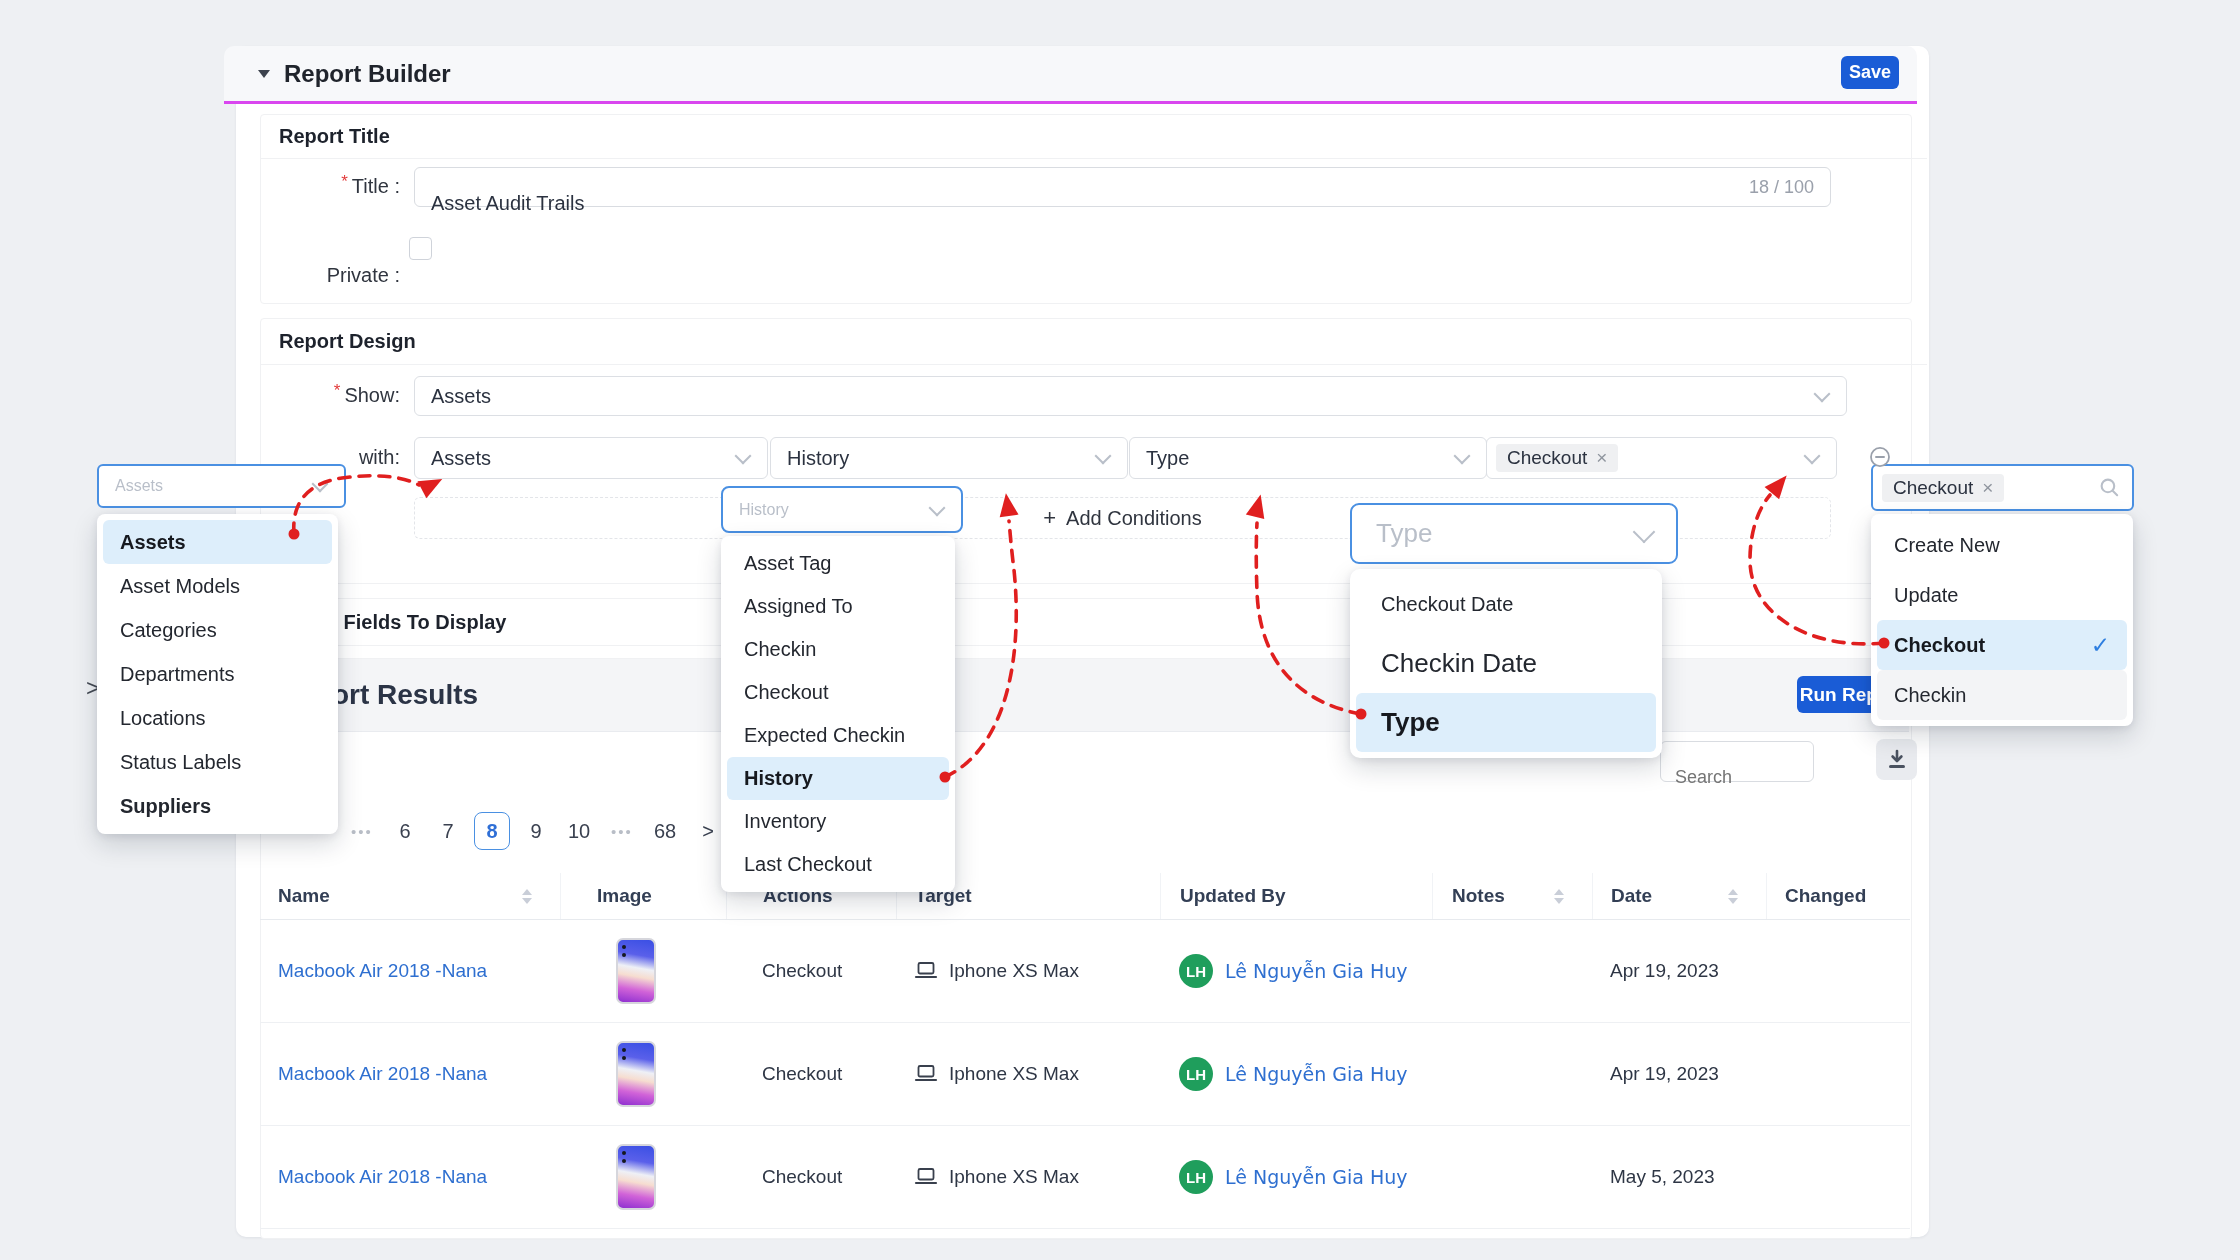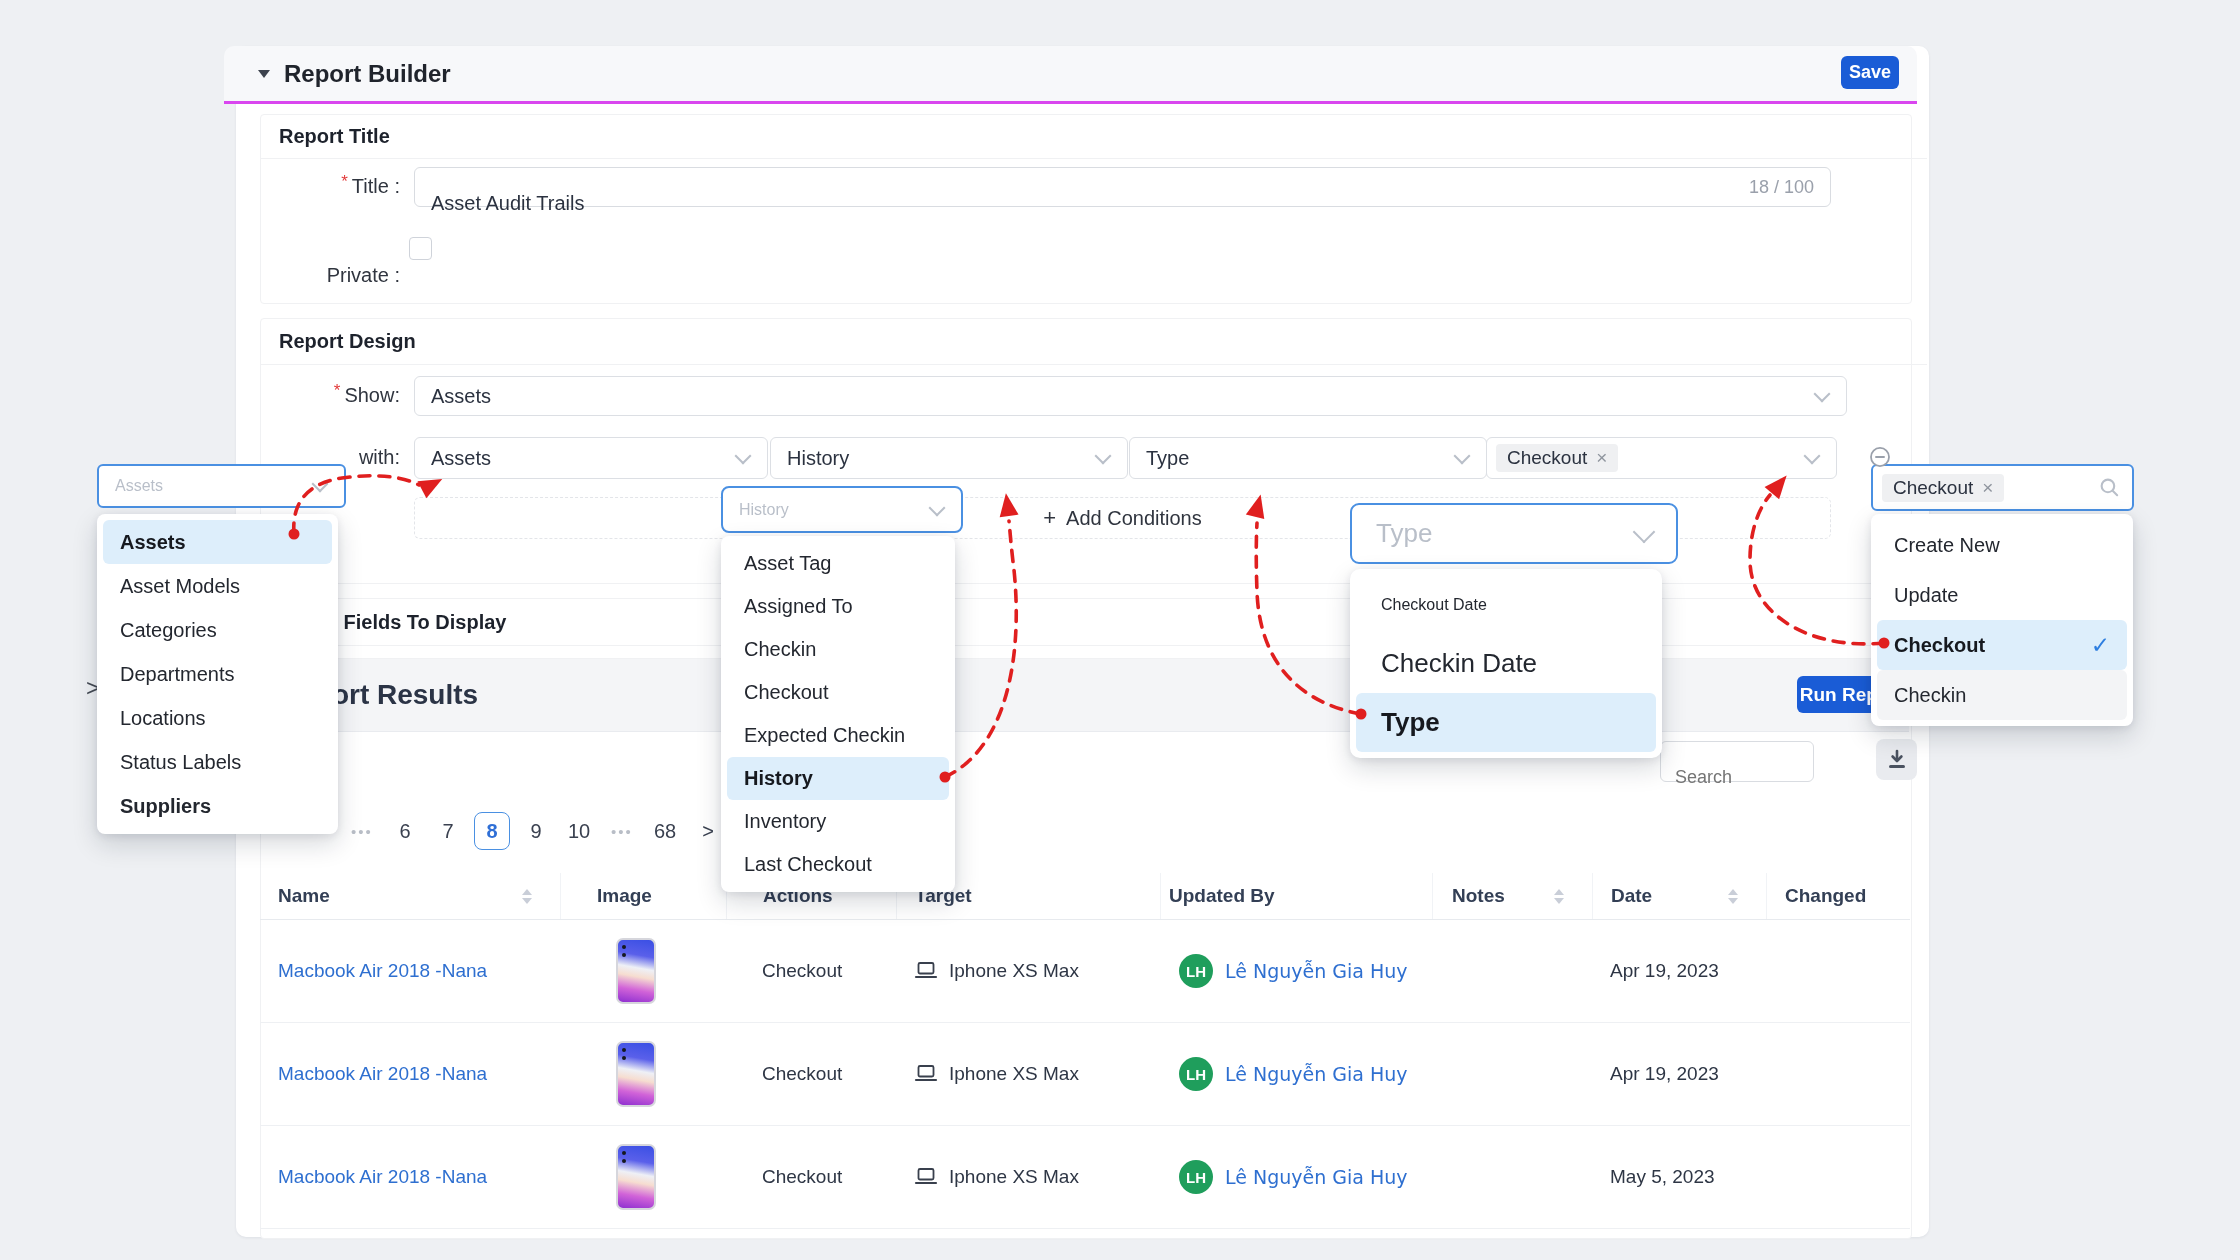--- a/index.html
+++ b/index.html
@@ -193,21 +193,21 @@
       </div>
       <div class="th" style="padding-left:36px;">
         <span>Image</span>
         </div>
       <div class="th" style="padding-left:36px;">
         <span>Actions</span>
         </div>
       <div class="th" style="padding-left:18px;">
         <span>Target</span>
         </div>
-      <div class="th" style="padding-left:8px;text-align:center;">
+      <div class="th" style="padding-left:19px;text-align:center;">
         <span>Updated By</span>
         </div>
       <div class="th" style="padding-left:19px;">
         <span>Notes</span>
         <span class="sort">
             <i class="s-up"></i>
             <i class="s-dn"></i>
           </span>
       </div>
       <div class="th" style="padding-left:18px;">
@@ -328,21 +328,21 @@
     <div class="it selbg" style="height:43px;">History</div>
     <div class="it" style="height:43px;">Inventory</div>
     <div class="it" style="height:43px;">Last Checkout</div>
   </div>
 
   <div class="combo" style="left:1350px;top:503px;width:300px;height:57px;padding-left:24px;border-radius:9px;font-size:26px;">
     <span class="ph">Type</span>
     <span class="chev" style="width:14px;height:14px;margin-right:24px;"></span>
   </div>
   <div class="dd" style="left:1350px;top:569px;width:300px;border-radius:10px;">
-    <div class="it" style="height:59px;font-size:16px;padding:0 25px;">Checkout Date</div>
+    <div class="it" style="height:59px;font-size:20px;padding:0 25px;">Checkout Date</div>
     <div class="it" style="height:59px;font-size:26px;padding:0 25px;">Checkin Date</div>
     <div class="it selbg" style="height:59px;font-size:26px;padding:0 25px;">Type</div>
   </div>
 
   <div class="combo" style="left:1871px;top:464px;width:250px;height:43px;padding-left:9px;">
     <span class="tag">
       <span>Checkout</span>
       <span class="x">×</span>
     </span>
     <svg style="margin-left:auto;margin-right:12px;" width="21" height="21" viewBox="0 0 20 20">

